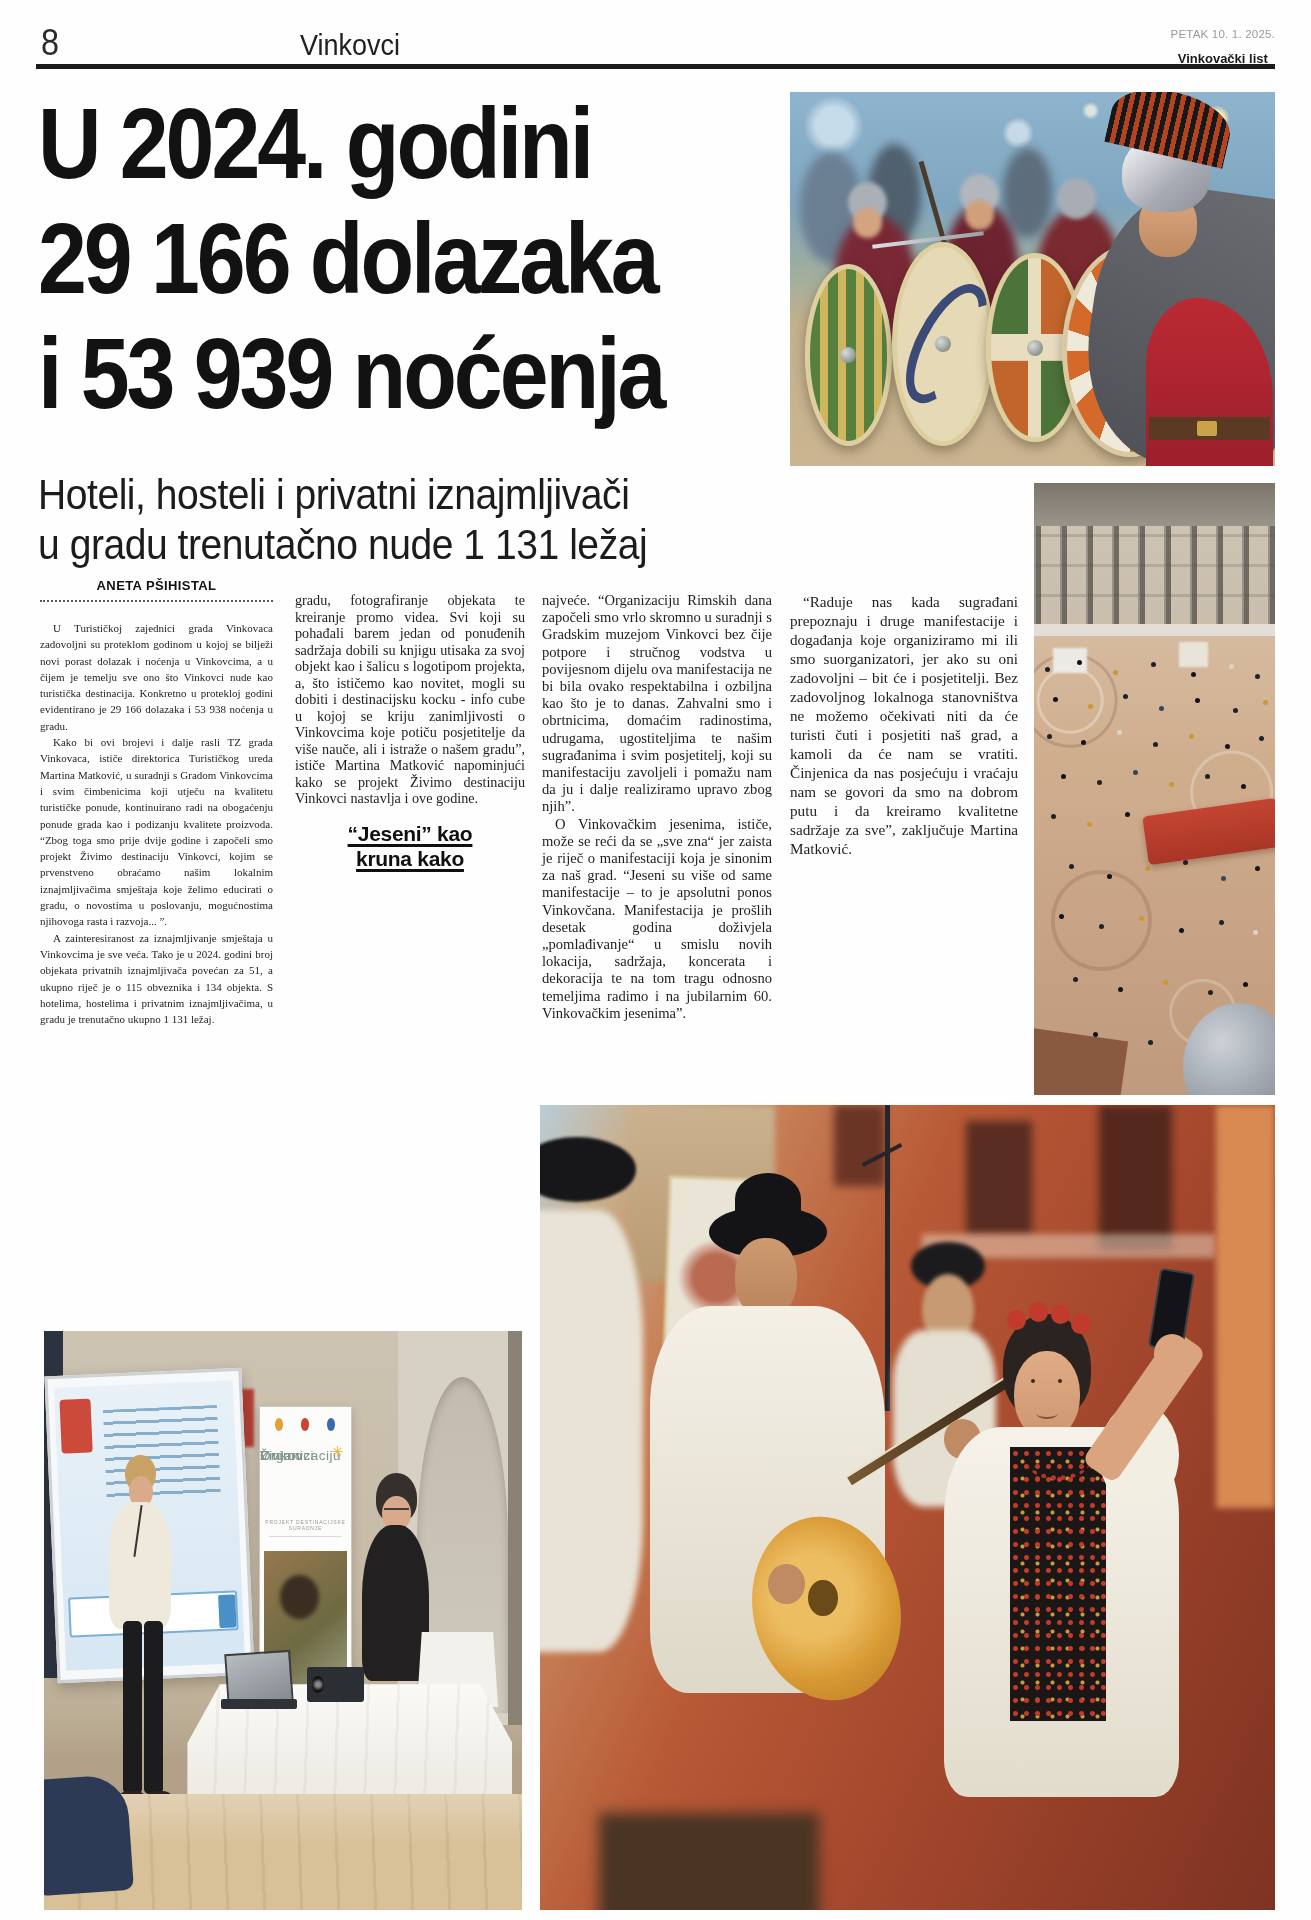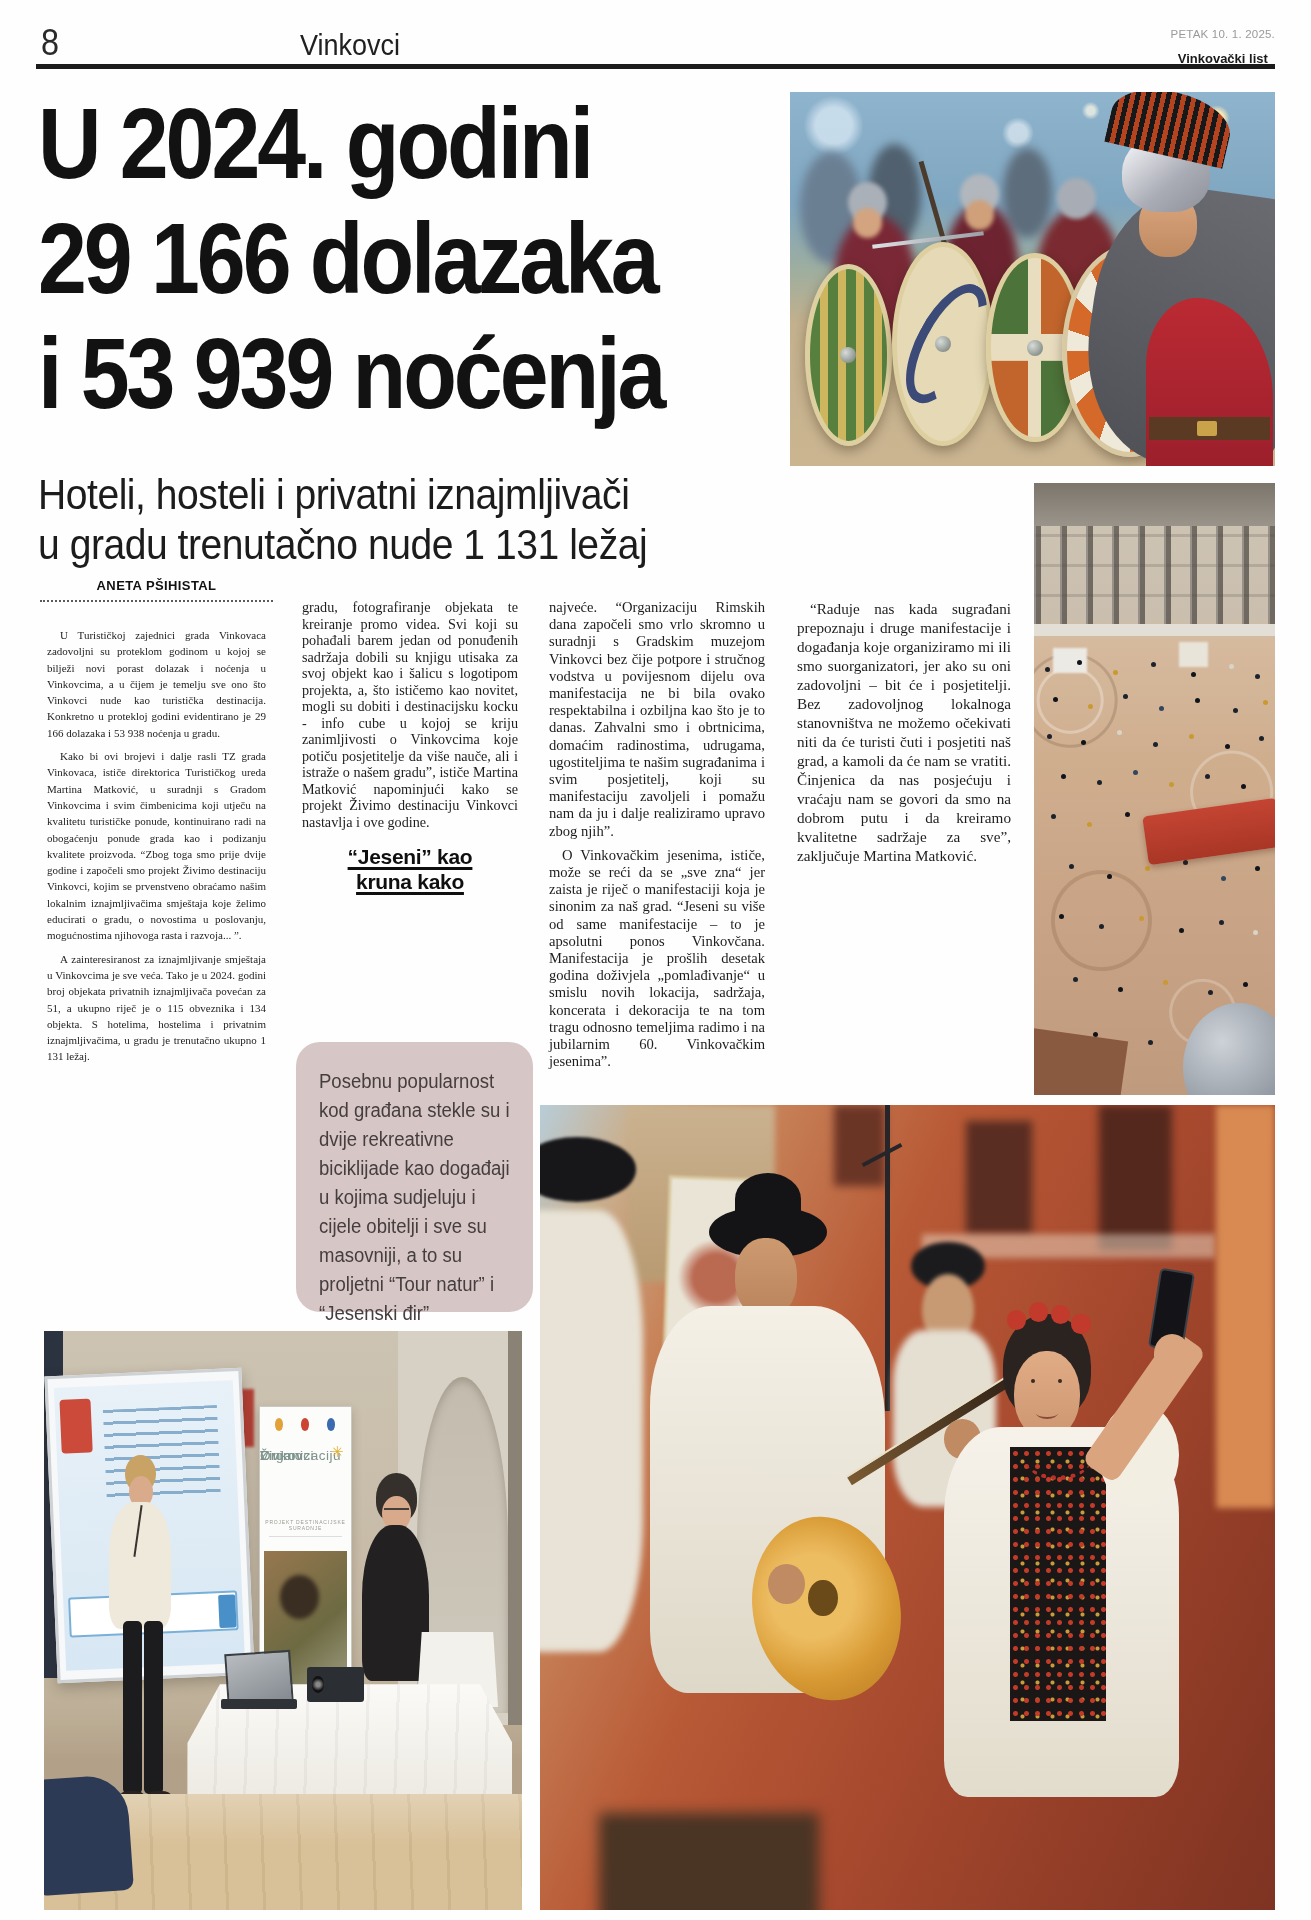--- a/index.html
+++ b/index.html
@@ -23,21 +23,21 @@
             font-size:101px;line-height:115px;letter-spacing:-3.5px;color:#121212;transform:scaleX(.87);}
   #subheadline{left:38px;top:470px;width:860px;font-family:"Liberation Sans",sans-serif;font-size:42px;
             line-height:50px;letter-spacing:-.5px;color:#1c1c1c;transform:scaleX(.93);}
 
   
   #byline-wrap{left:40px;top:578px;width:233px;text-align:center;font-family:"Liberation Sans",sans-serif;}
   #byline{font-size:13px;font-weight:700;letter-spacing:.4px;color:#111;}
   #byline-rule{margin-top:7px;border-top:2.5px dotted #5a5a5a;height:0;}
 
   .col{position:absolute;text-align:justify;}
-  .col p{margin:7px;text-indent:13px;}
+  .col p{margin:0;text-indent:13px;}
   .col p.cont{text-indent:0;}
   #col1{left:40px;top:620px;width:233px;font-size:11px;line-height:16.3px;}
   #col2{left:295px;top:592px;width:230px;font-size:14.2px;line-height:16.5px;}
   #col3{left:542px;top:592px;width:230px;font-size:14.6px;line-height:17.2px;}
   #col4{left:790px;top:592px;width:228px;font-size:15.2px;line-height:19px;}
 
   #subhead2{margin:14px auto 8px auto;max-width:160px;text-align:center;text-indent:0;
      font-family:"Liberation Sans",sans-serif;font-weight:700;font-size:21px;line-height:25px;
      color:#0f0f0f;letter-spacing:-.3px;text-decoration:underline;text-decoration-thickness:2.5px;text-underline-offset:3px;}
 
@@ -122,23 +122,20 @@
 
   <div class="col" id="col3">
     <p class="cont">najveće. “Organizaciju Rimskih dana započeli smo vrlo skromno u suradnji s Gradskim muzejom Vinkovci bez čije potpore i stručnog vodstva u povijesnom dijelu ova manifestacija ne bi bila ovako respektabilna i ozbiljna kao što je to danas. Zahvalni smo i obrtnicima, domaćim radinostima, udrugama, ugostiteljima te našim sugrađanima i svim posjetitelj, koji su manifestaciju zavoljeli i pomažu nam da ju i dalje realiziramo upravo zbog njih”.</p>
     <p>O Vinkovačkim jesenima, ističe, može se reći da se „sve zna“ jer zaista je riječ o manifestaciji koja je sinonim za naš grad. “Jeseni su više od same manifestacije – to je apsolutni ponos Vinkovčana. Manifestacija je prošlih desetak godina doživjela „pomlađivanje“ u smislu novih lokacija, sadržaja, koncerata i dekoracija te na tom tragu odnosno temeljima radimo i na jubilarnim 60. Vinkovačkim jesenima”.</p>
   </div>
 
   <div class="col" id="col4">
     <p>“Raduje nas kada sugrađani prepoznaju i druge manifestacije i događanja koje organiziramo mi ili smo suorganizatori, jer ako su oni zadovoljni – bit će i posjetitelji. Bez zadovoljnog lokalnoga stanovništva ne možemo očekivati niti da će turisti čuti i posjetiti naš grad, a kamoli da će nam se vratiti. Činjenica da nas posjećuju i vraćaju nam se govori da smo na dobrom putu i da kreiramo kvalitetne sadržaje za sve”, zaključuje Martina Matković.</p>
   </div>
 
-  <div class="abs" id="pullquote">
-    <div id="pullquote-text">Posebnu popularnost kod građana stekle su i dvije rekreativne biciklijade kao događaji u kojima sudjeluju i cijele obitelji i sve su masovniji, a to su proljetni “Tour natur” i “Jesenski đir”</div>
-  </div>
 
   <div class="photo" id="photo1">
     <div class="p1-blob" style="left:2%;top:16%;width:13%;height:30%;background:#6b7f93;"></div>
     <div class="p1-blob" style="left:16%;top:14%;width:11%;height:27%;background:#50606e;"></div>
     <div class="p1-blob" style="left:44%;top:15%;width:10%;height:24%;background:#5d6d7c;"></div>
     <div class="p1-blob" style="left:9%;top:33%;width:17%;height:36%;background:#7a2836;"></div>
     <div class="p1-blob" style="left:32%;top:30%;width:15%;height:32%;background:#6d2430;"></div>
     <div class="p1-blob" style="left:51%;top:31%;width:17%;height:34%;background:#7a2a30;"></div>
     <div class="p1-blob" style="left:12%;top:24%;width:8%;height:11%;background:#aab0b8;filter:blur(2px);"></div>
     <div class="p1-blob" style="left:13%;top:31%;width:6%;height:8%;background:#d3a47f;filter:blur(2px);"></div>

